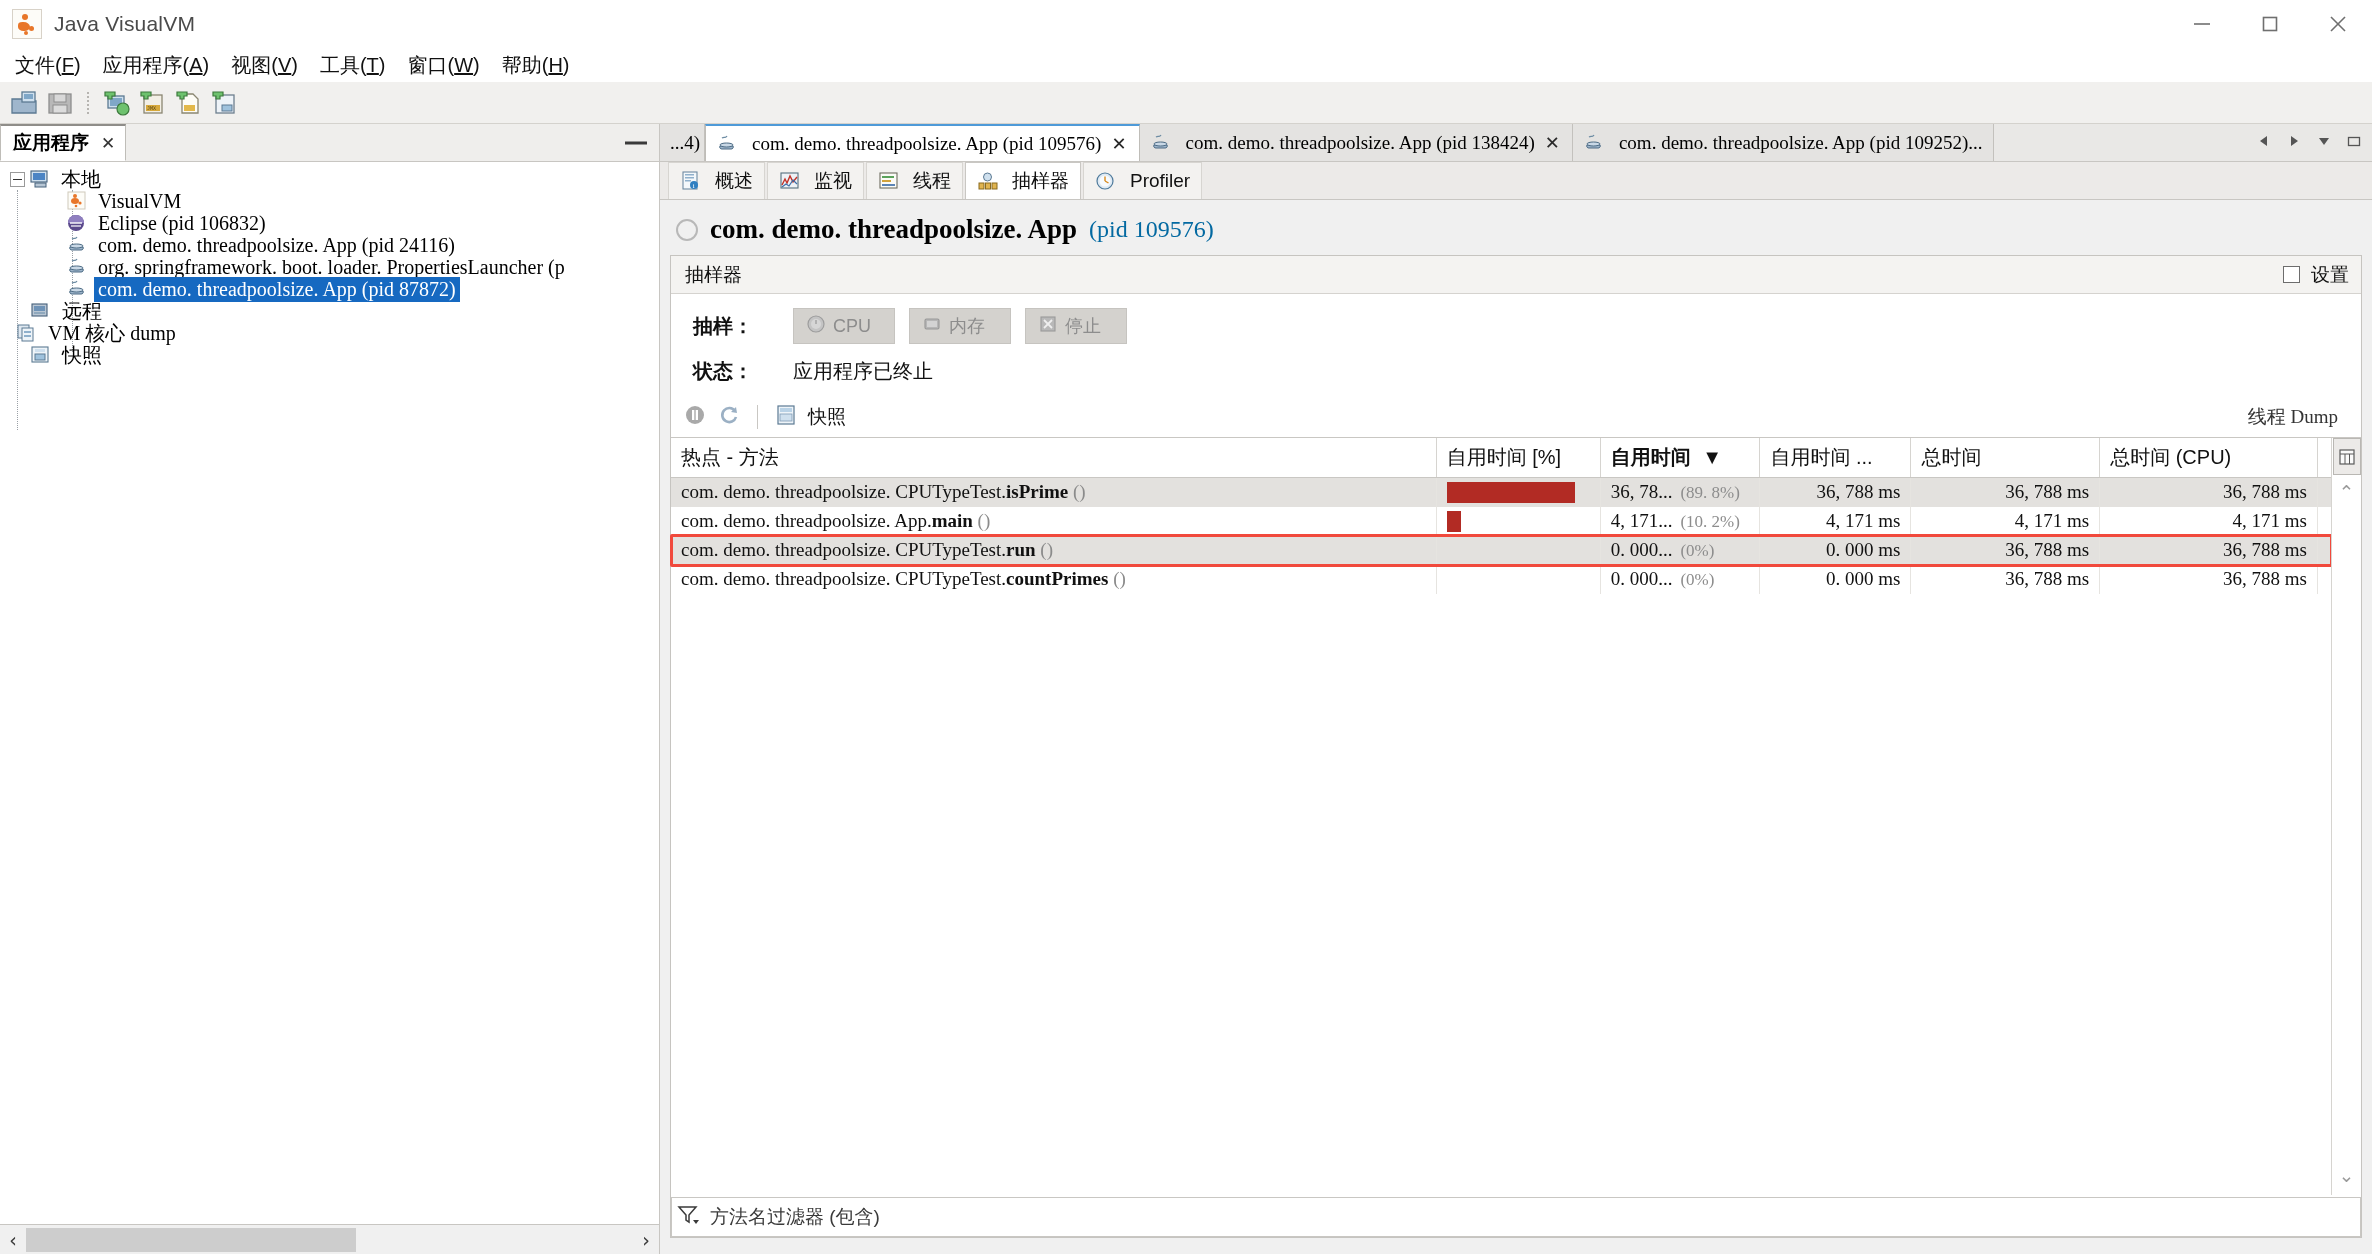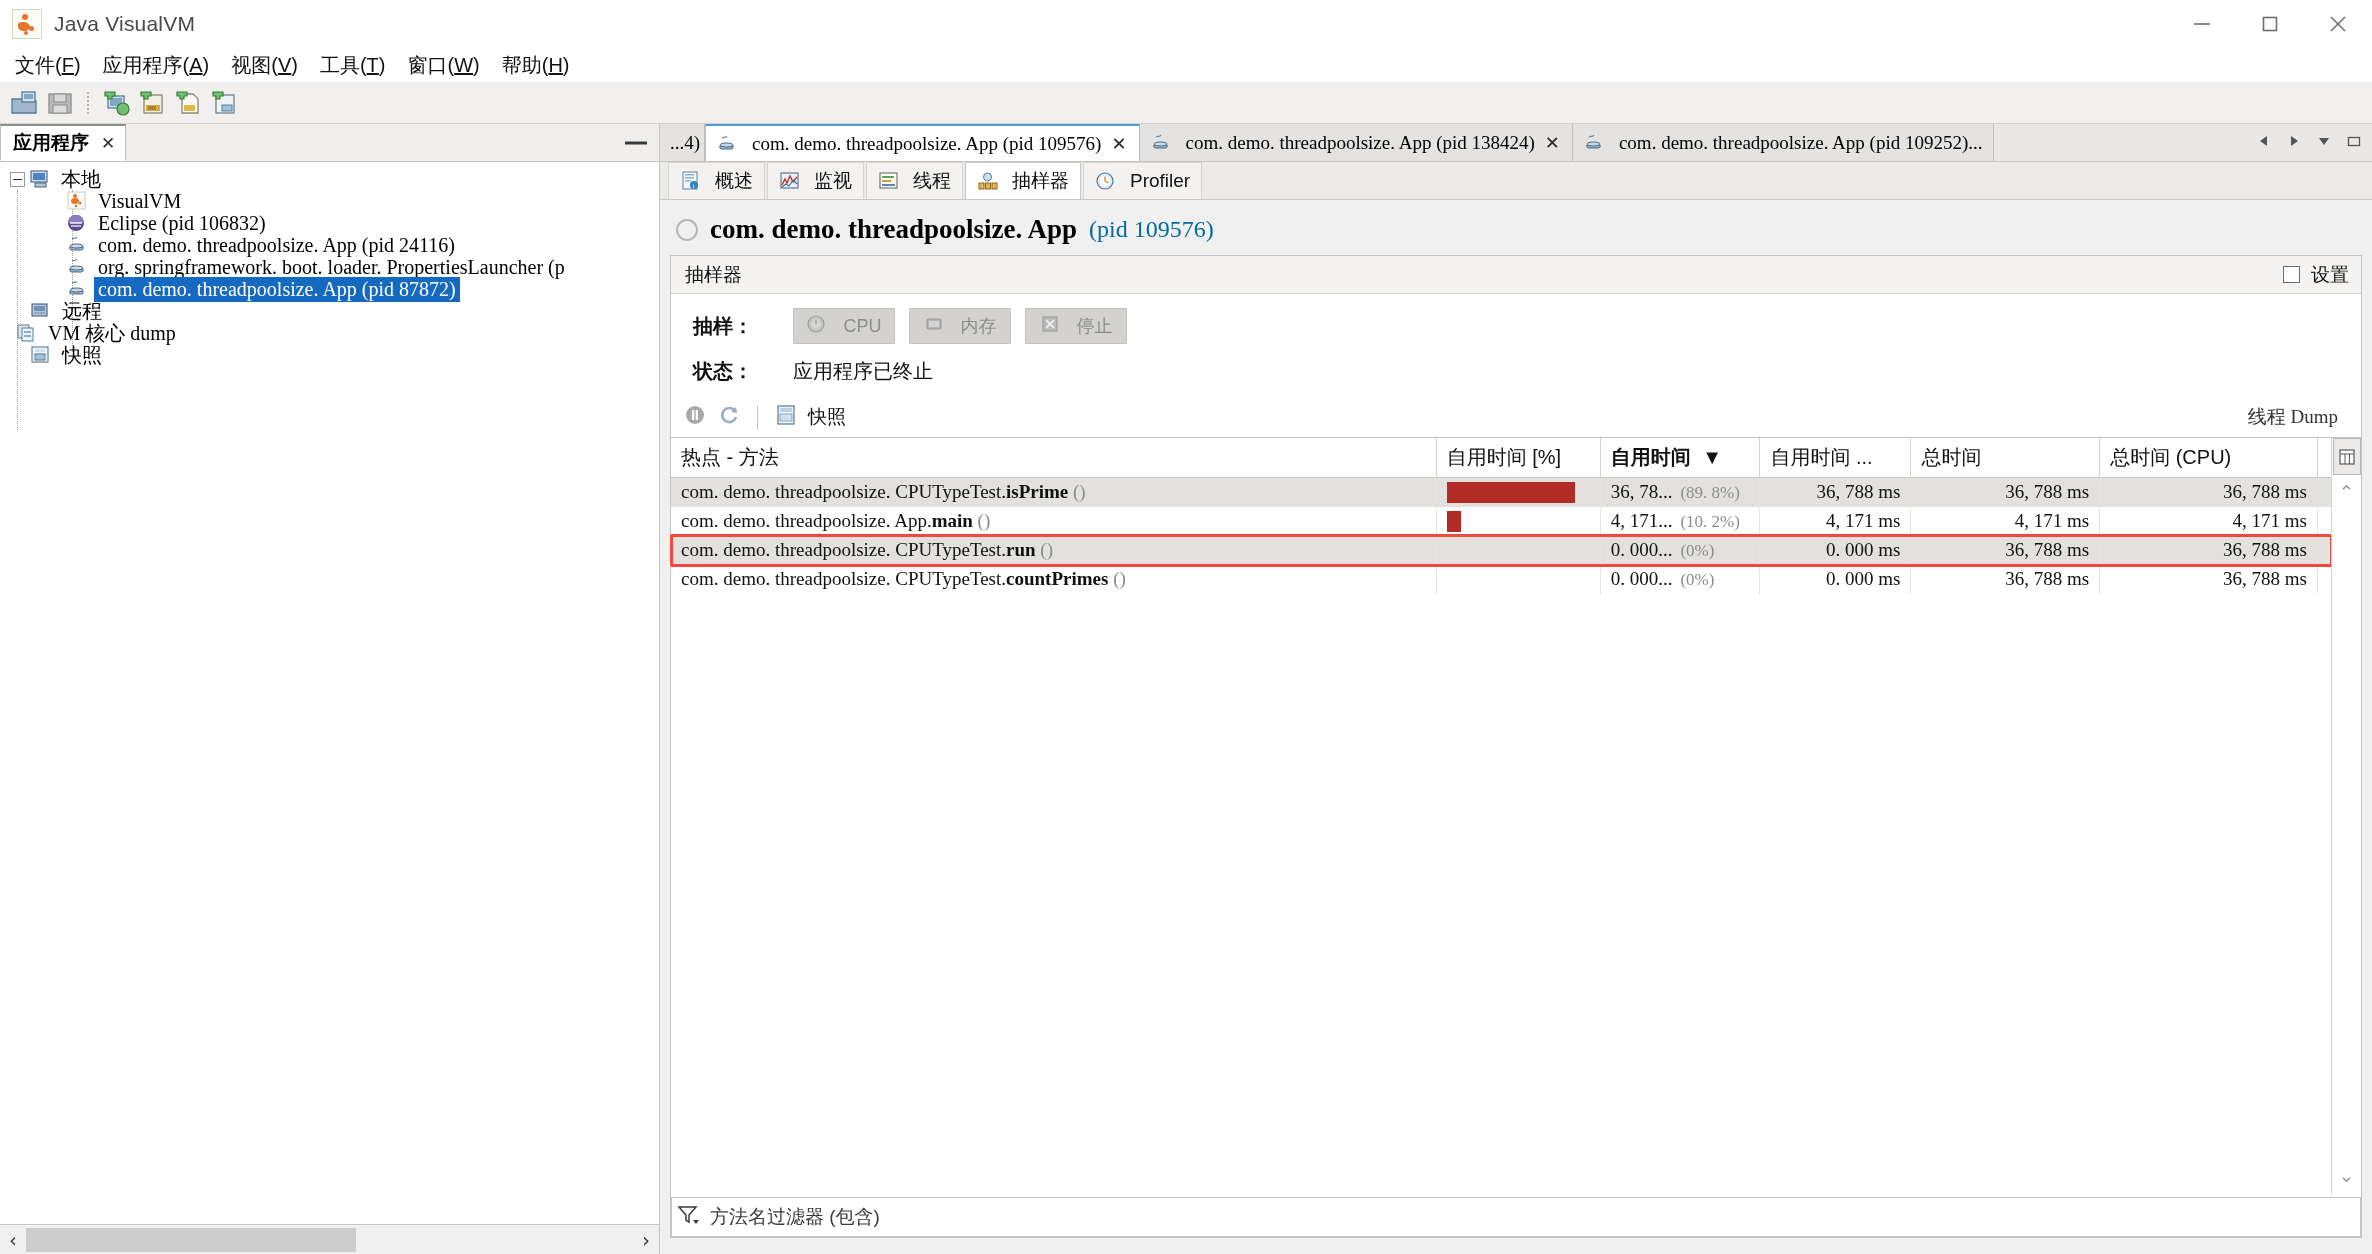--- a/index.html
+++ b/index.html
@@ -258,21 +258,21 @@
     padding: 14px 0 4px 22px; gap: 0;
   }
   .lbl {
     font-family: "Liberation Sans", sans-serif;
     font-size: 20px; font-weight: bold; color: #111;
     width: 100px; flex: 0 0 100px;
   }
   .gbtn {
     min-width: 102px; height: 36px;
     background: #d4d2ce; border: 1px solid #c6c4c0;
-    display: flex; align-items: center; justify-content: center; gap: 17px;
+    display: flex; align-items: center; justify-content: flex-start; gap: 7px;
     font-family: "Liberation Sans", sans-serif;
     font-size: 18px; color: #8d8d8d;
     margin-right: 14px; padding: 0 12px;
   }
   .status-row {
     display: flex; align-items: center;
     padding: 10px 0 12px 22px;
   }
   .status-val {
     font-family: "Liberation Sans", sans-serif;

